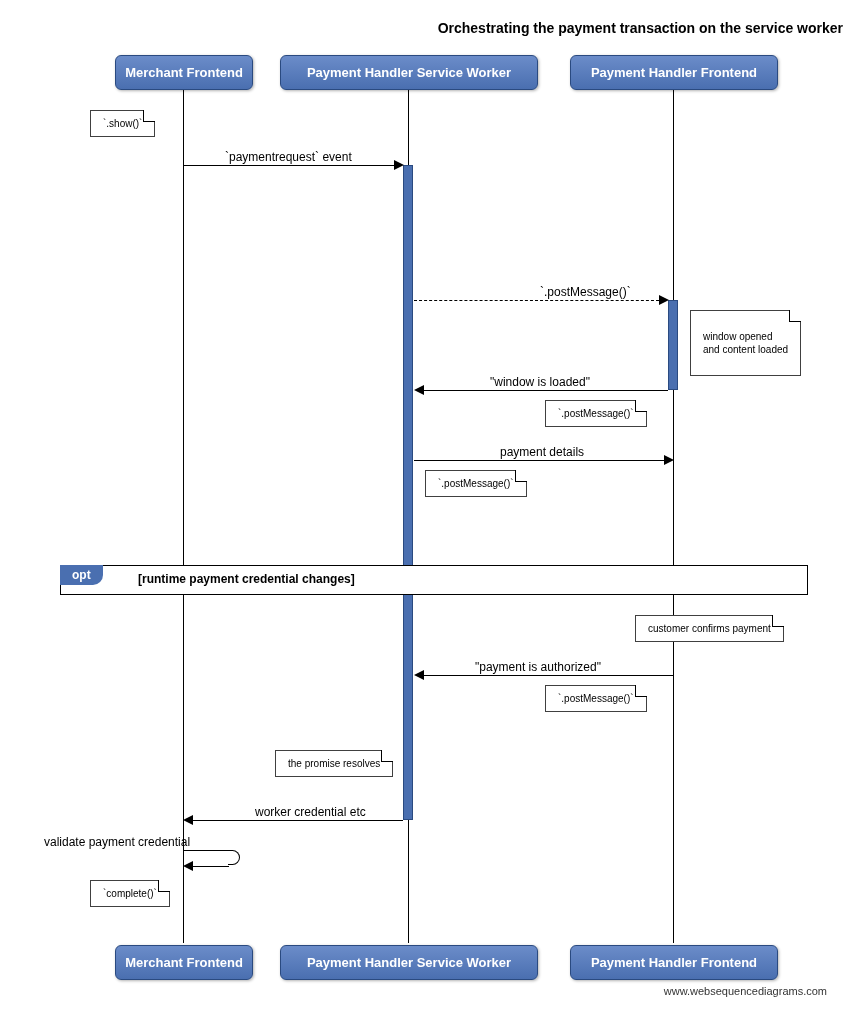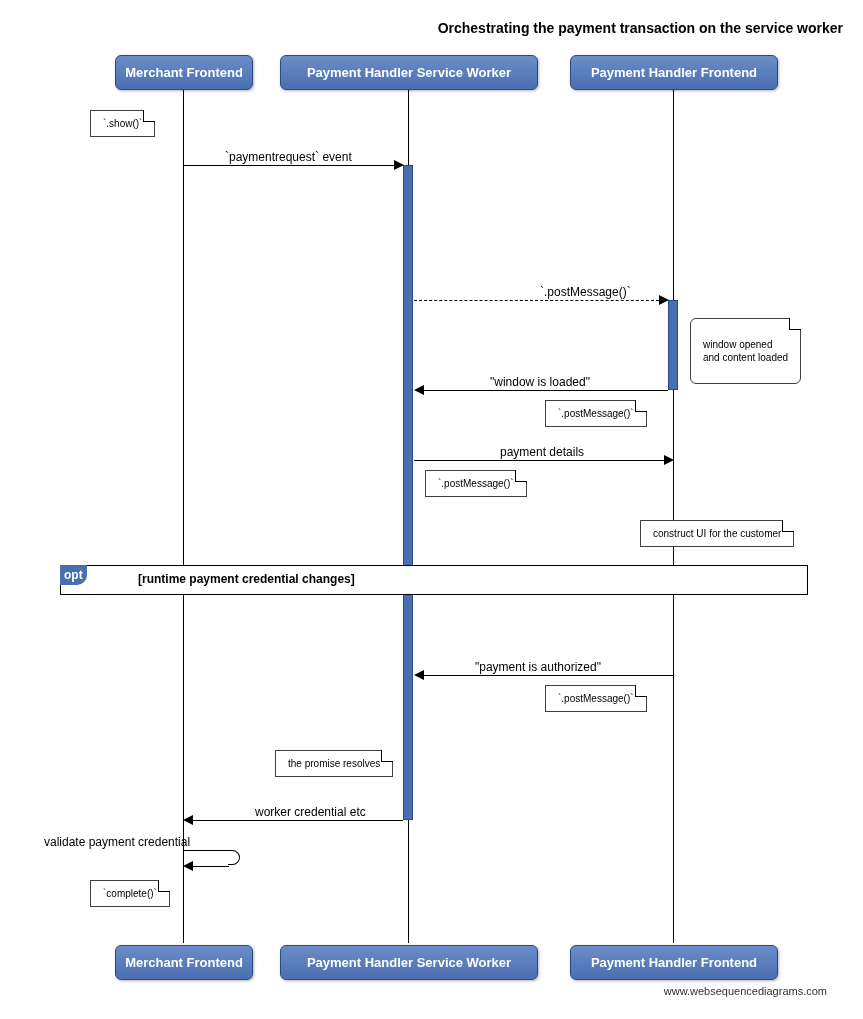--- a/index.html
+++ b/index.html
@@ -110,21 +110,21 @@
     position: absolute;
     border: 1px solid #000;
     background: #fff;
   }
   .opt-tag {
     position: absolute;
     background: #4a6fb0;
     color: #fff;
     font-weight: bold;
     font-size: 12px;
-    padding: 3px 4px;
+    padding: 3px 12px;
     border-radius: 0 0 10px 0;
   }
   .opt-label {
     position: absolute;
     font-weight: bold;
     font-size: 12px;
   }
   .self-loop {
     position: absolute;
   }
@@ -160,21 +160,21 @@
   <div class="msg-label" style="left:205px; top:130px;">`paymentrequest` event</div>
   <div class="arrow-line" style="left:164px; top:145px; width:210px;"></div>
   <div class="arrow-head-right" style="left:374px; top:140px;"></div>
 
 
 
   <div class="msg-label" style="left:520px; top:265px;">`.postMessage()`</div>
   <div class="arrow-line dashed" style="left:394px; top:280px; width:245px;"></div>
   <div class="arrow-head-right" style="left:639px; top:275px;"></div>
 
-  <div class="note" style="left:670px; top:298px; white-space:pre-line;border-radius:6px;">
+  <div class="note" style="left:670px; top:290px; white-space:pre-line;">
     <span>window opened
 and content loaded</span>
     <div class="corner"></div>
   </div>
 
   <div class="msg-label" style="left:470px; top:355px;">"window is loaded"</div>
   <div class="arrow-line" style="left:403px; top:370px; width:245px;"></div>
   <div class="arrow-head-left" style="left:394px; top:365px;"></div>
 
   <div class="note" style="left:525px; top:380px;">
@@ -184,29 +184,29 @@
 
   <div class="msg-label" style="left:480px; top:425px;">payment details</div>
   <div class="arrow-line" style="left:394px; top:440px; width:250px;"></div>
   <div class="arrow-head-right" style="left:644px; top:435px;"></div>
 
   <div class="note" style="left:405px; top:450px;">
     <span>`.postMessage()`</span>
     <div class="corner"></div>
   </div>
 
-  <div class="note" style="left:620px; top:500px;">
-    <span>construct UI for the customer</span>
-    <div class="corner"></div>
-  </div>
 
   <div class="opt-frame" style="left:40px; top:545px; width:748px; height:30px;"></div>
   <div class="opt-tag" style="left:40px; top:545px;">opt</div>
   <div class="opt-label" style="left:118px; top:552px;">[runtime payment credential changes]</div>
 
+  <div class="note" style="left:615px; top:595px;">
+    <span>customer confirms payment</span>
+    <div class="corner"></div>
+  </div>
 
   <div class="msg-label" style="left:455px; top:640px;">"payment is authorized"</div>
   <div class="arrow-line" style="left:403px; top:655px; width:250px;"></div>
   <div class="arrow-head-left" style="left:394px; top:650px;"></div>
 
   <div class="note" style="left:525px; top:665px;">
     <span>`.postMessage()`</span>
     <div class="corner"></div>
   </div>
 

